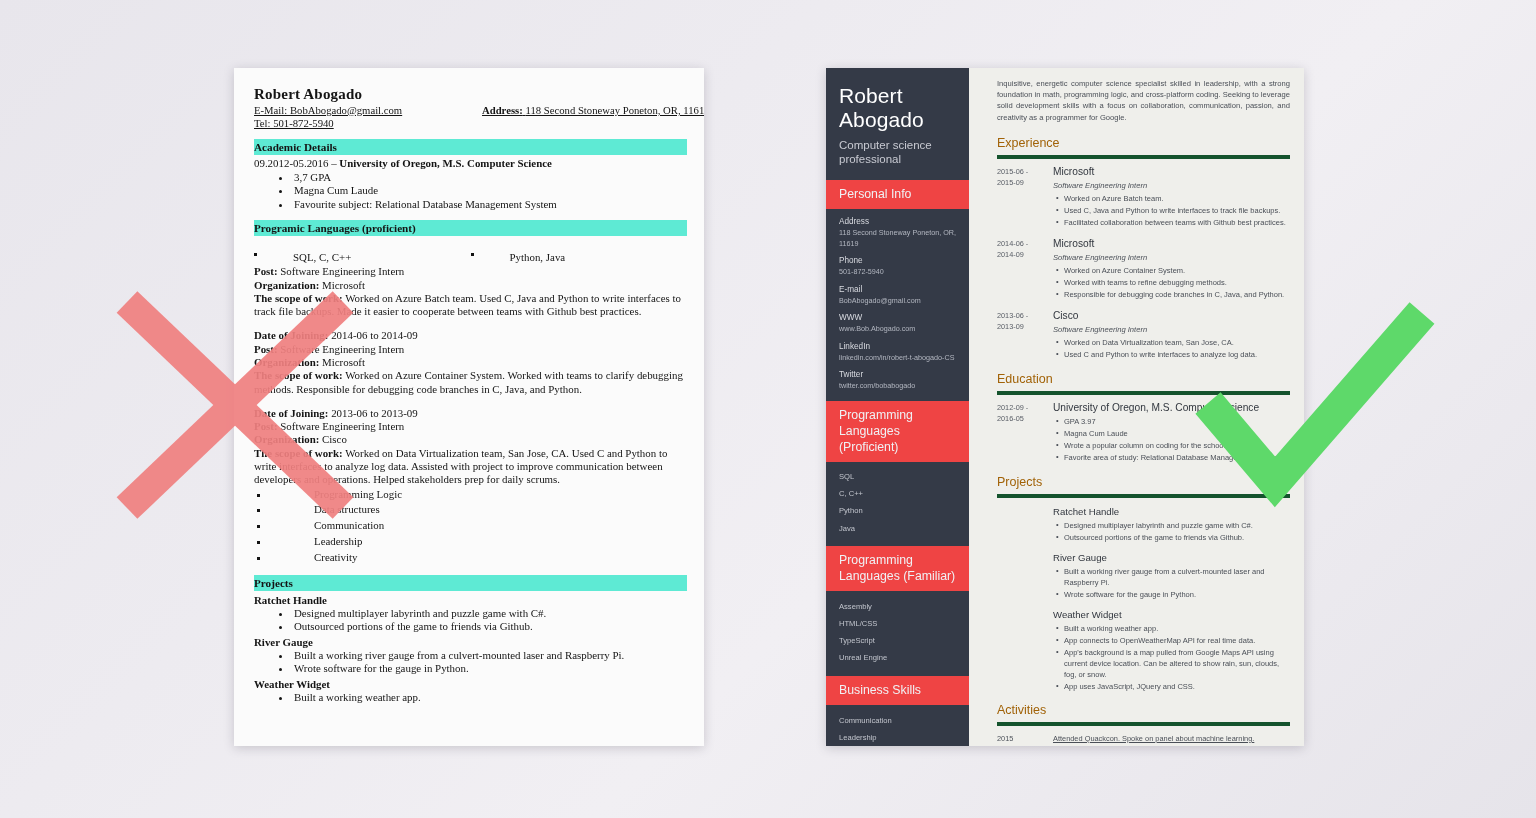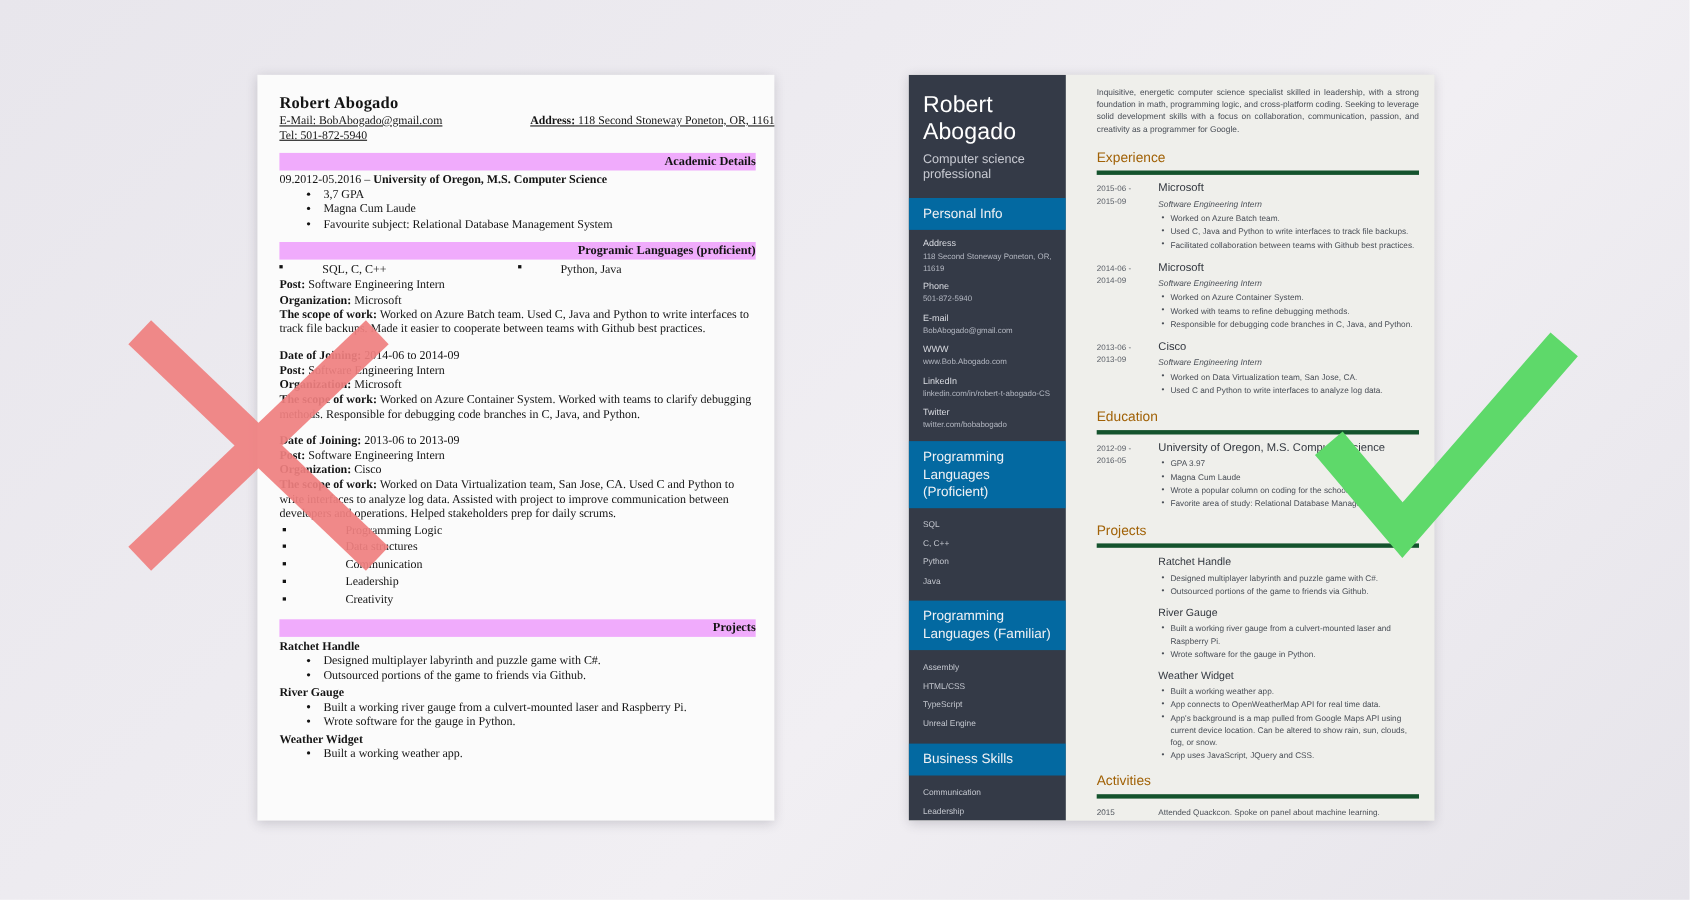--- a/index.html
+++ b/index.html
@@ -42,22 +42,22 @@
     white-space: nowrap;
   }
   .contact-row {
     display: flex;
     text-decoration: underline;
   }
   .contact-left { width: 236px; }
   .contact-right { width: 205px; }
   .contact-right .bline { white-space: normal; }
   #bad-resume .band {
-    background: #f0abfc;
-    text-align: right;
+    background: #5eead4;
+    text-align: left;
     font-weight: bold;
     font-size: 11.2px;
     padding: 2px 0 2px 0;
     margin: 9px 0 2px 0;
   }
   #bad-resume p.b {
     margin: 0;
     font-size: 10.9px;
     line-height: 13.3px;
   }
@@ -83,20 +83,21 @@
   .lang-row {
     display: flex;
     font-size: 10.9px;
     line-height: 15px;
     margin-top: 2px;
   }
   .lang-col {
     width: 50%;
     display: flex;
     align-items: center;
+    margin-top: 12px;
   }
   .lang-bullet {
     display: inline-block;
     width: 3px; height: 3px;
     background: #111;
     margin-right: 36px;
     flex: 0 0 auto;
     position: relative;
     top: -3px;
   }
@@ -144,21 +145,21 @@
     padding: 16px 13px 0 13px;
     letter-spacing: 0.1px;
   }
   .gr-role {
     font-size: 11.5px;
     line-height: 14px;
     color: #c8cad2;
     padding: 6px 13px 14px 13px;
   }
   .side-head {
-    background: #0369a1;
+    background: #ef4444;
     color: #f0f1f4;
     font-size: 12.3px;
     line-height: 16px;
     padding: 6px 13px 7px 13px;
   }
   .side-body {
     padding: 7px 13px 9px 13px;
   }
   .side-field-label {
     font-size: 8.2px;
@@ -253,20 +254,21 @@
     flex: 0 0 56px;
     font-size: 7.4px;
     line-height: 11px;
     color: #4d525a;
   }
   .act-text {
     flex: 1;
     font-size: 7.4px;
     line-height: 11px;
     color: #4a4f57;
+    text-decoration: underline;
   }
 
   
   #mark-x, #mark-check {
     position: absolute;
     pointer-events: none;
   }
   #mark-x { left: 110px; top: 290px; width: 250px; height: 230px; }
   #mark-check { left: 1190px; top: 300px; width: 250px; height: 220px; }
 </style>

